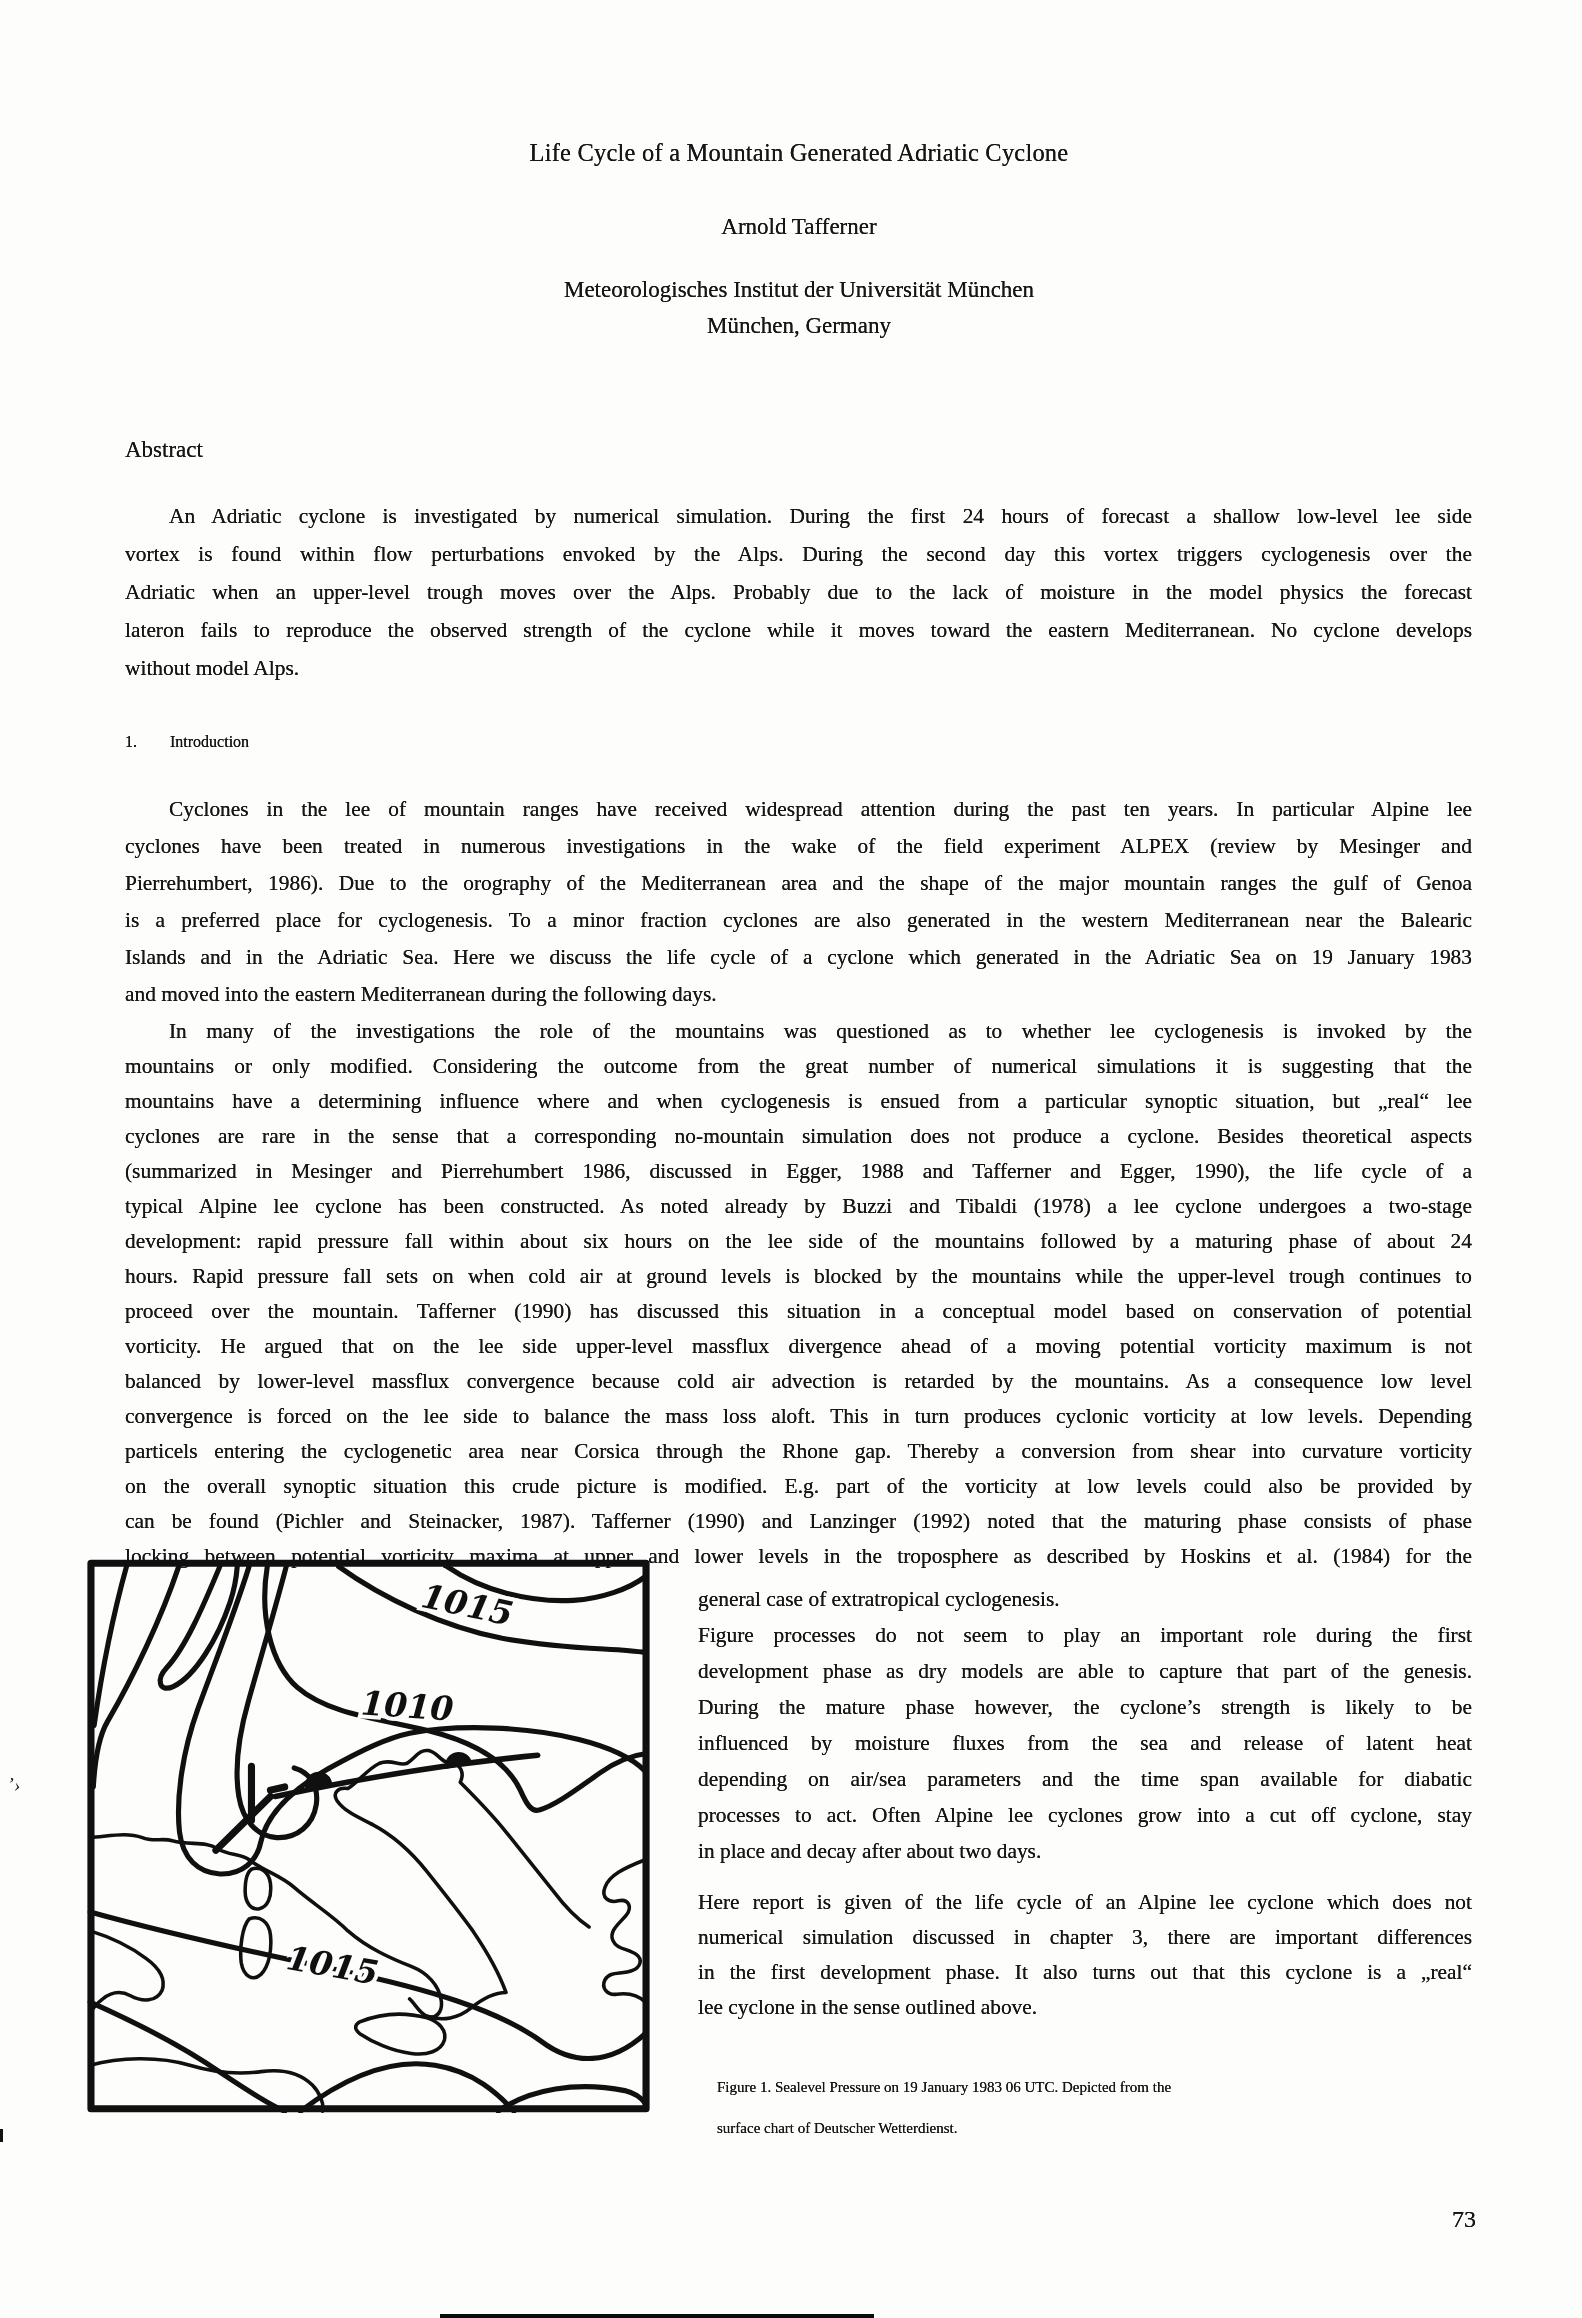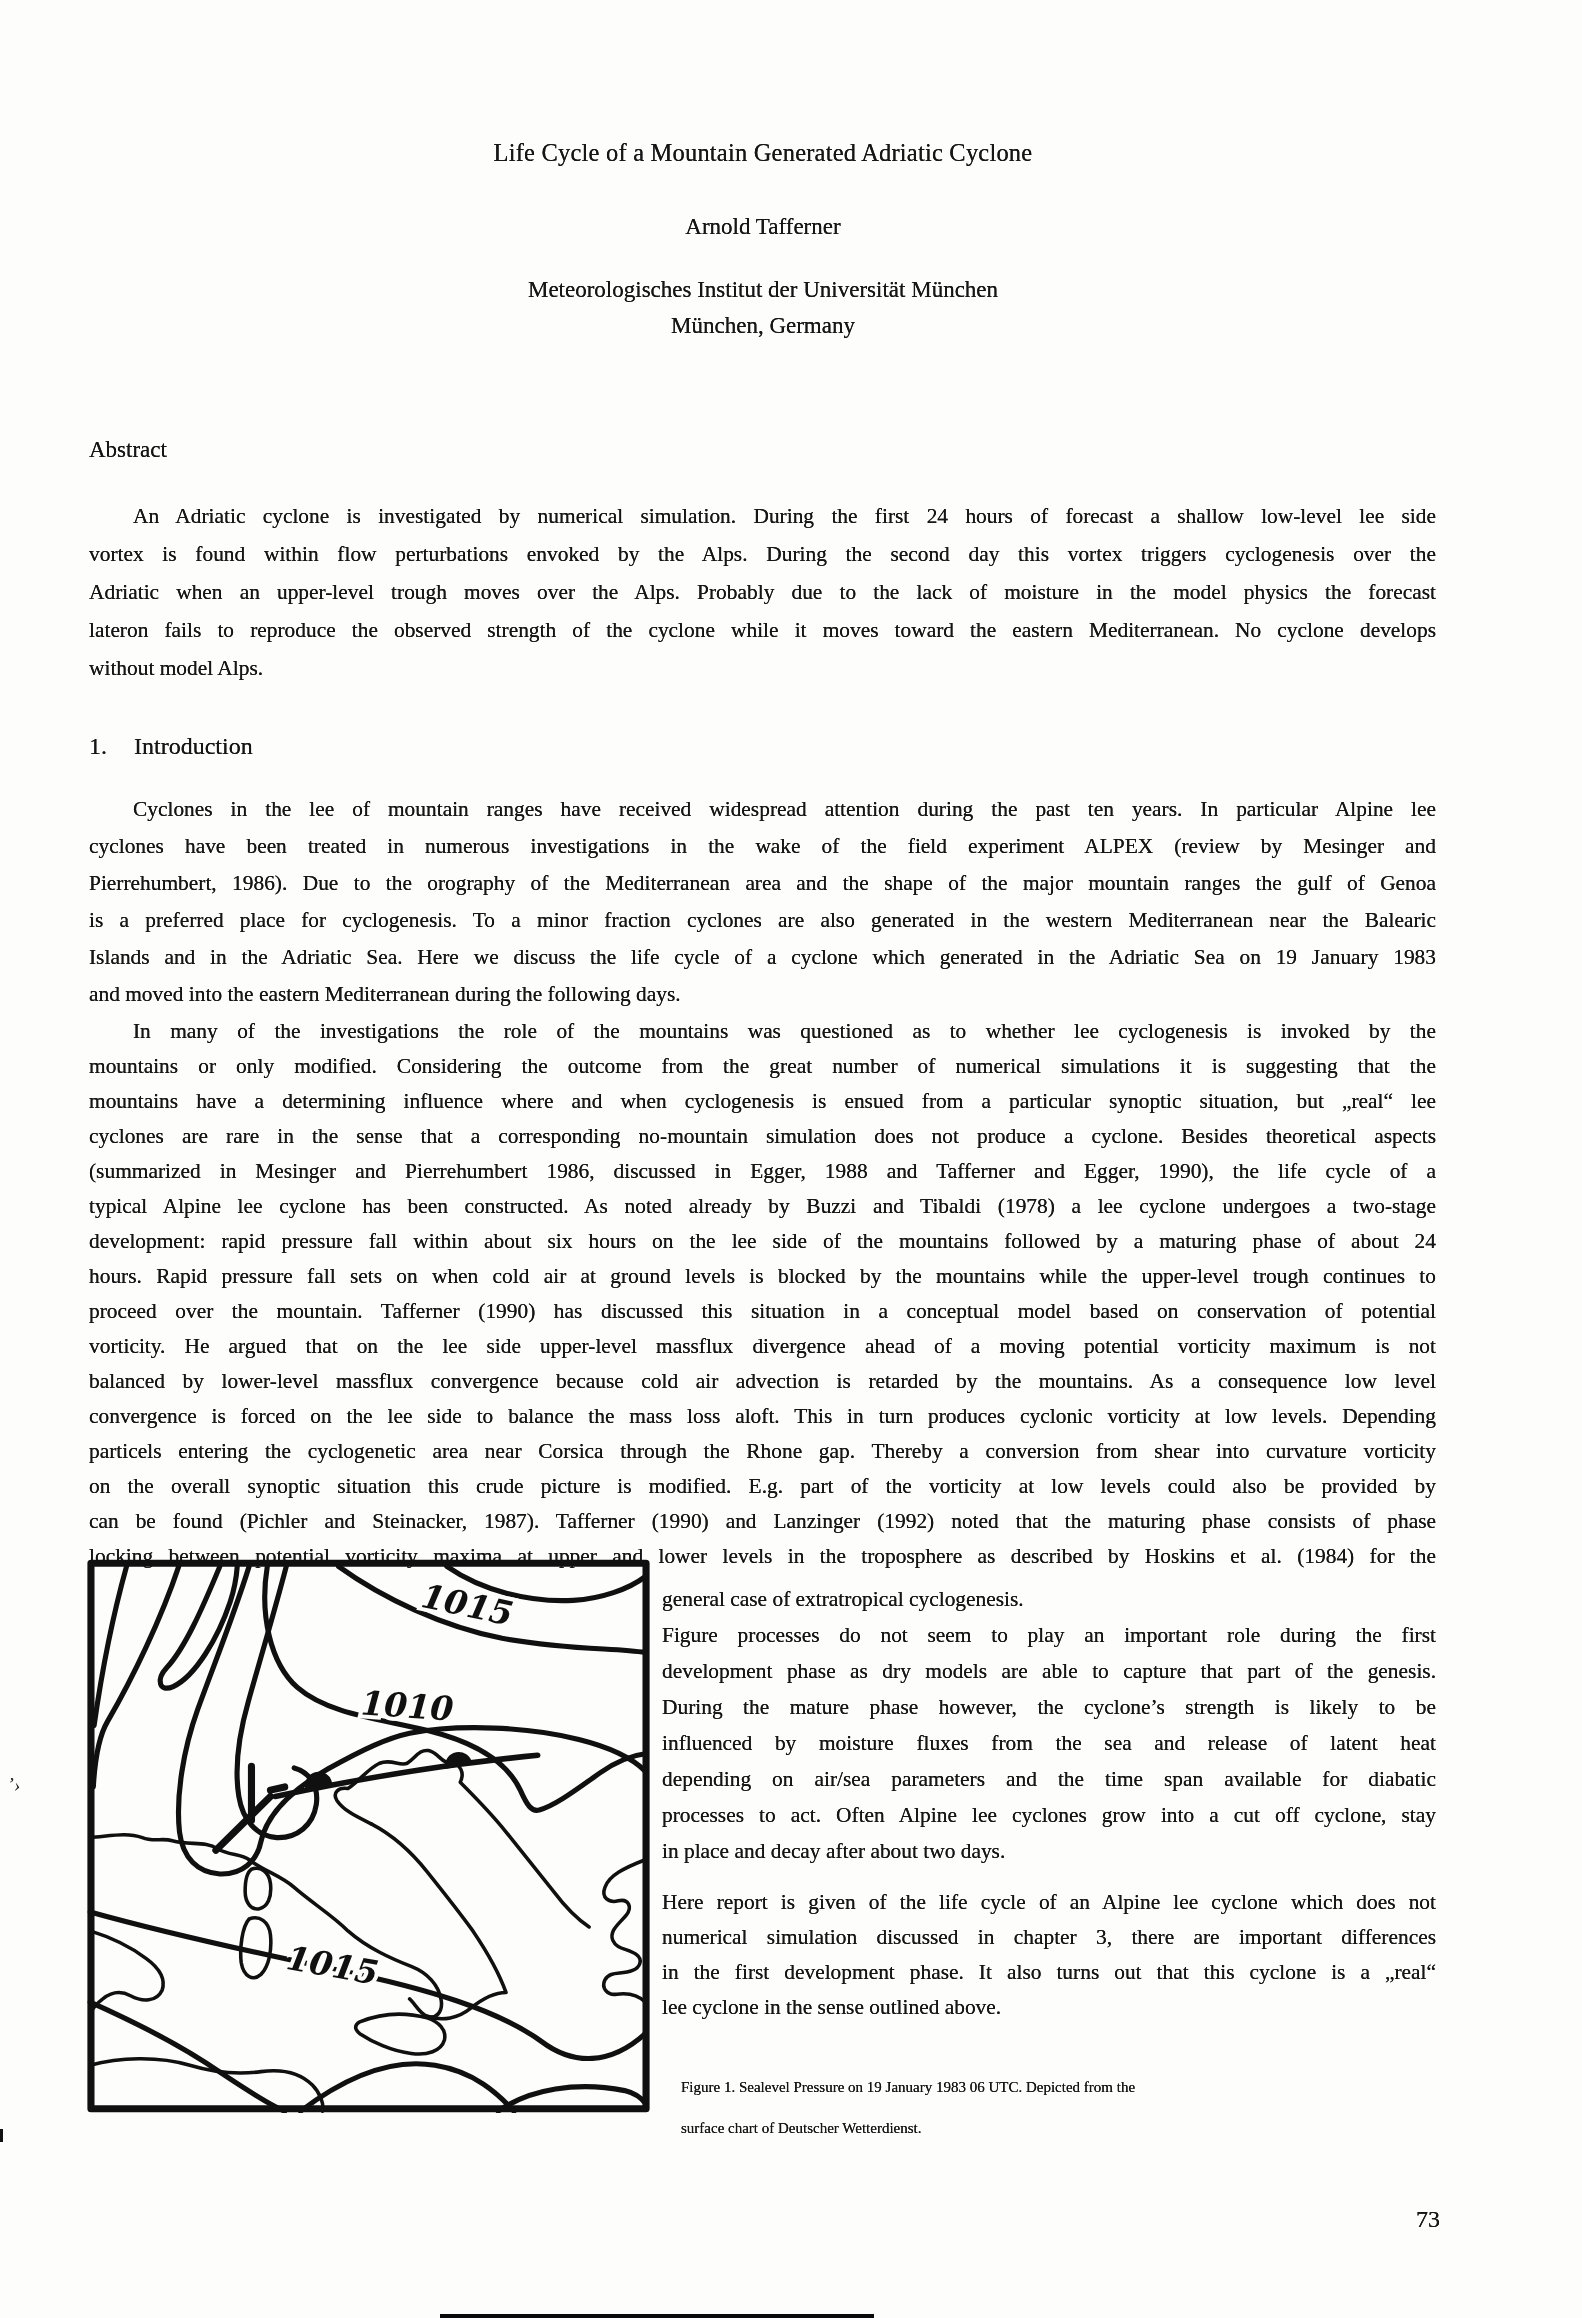--- a/index.html
+++ b/index.html
@@ -2,33 +2,33 @@
 <html style="font-size:12.7px"><head>
 <meta charset="utf-8">
 <style>
   html,body { margin:0; padding:0; }
   body { background:#888; }
   .page {
     position:relative; width:1583px; height:2319px; margin:0 auto;
     background:#fdfdfc; color:#161616; overflow:hidden;
     font-family:"Liberation Serif", serif;
   }
-  .txt { text-shadow:0 0 0.6px currentColor; }
+  .txt { text-shadow:0 0 0.6px currentColor;margin-left:36px; }
   .abs { position:absolute; }
   .center { left:0; width:1526px; text-align:center; }
   .para { left:89px; width:1347px; font-size:21.4px; }
   .para .tline { text-align:justify; text-align-last:justify; overflow:visible; }
   .para.lastleft .tline:last-child { text-align-last:left; }
   .para.indent .tline:first-child { text-indent:44px; }
   .rcol-para { left:662px; width:774px; font-size:21.4px; }
   .title { font-size:24.5px; letter-spacing:0.2px; }
   .author { font-size:23px; }
   .affil { font-size:23px; }
   .h-abstract { font-size:23px; }
-  .h-section { font-size:24px; left:89px; }
+  .h-section { font-size:16px; left:89px; }
   .h-section .secnum { display:inline-block; width:45px; }
   .caption { left:681px; width:774px; font-size:15px; }
   .caption div { line-height:41px; }
   .pageno { font-size:24px; }
   .figure-box { left:87px; top:1559px; width:563px; height:554px; }
   .figure-box svg { display:block; }
   .margin-mark { left:8px; top:1774px; font-size:19px; color:#222; transform:rotate(8deg); }
   .edge-tick { left:0; top:2129px; width:3.2px; height:12.7px; background:#111; }
   .bottom-bar { left:440px; top:2314px; width:434px; height:4.7px; background:#0a0a0a; }
 </style>

